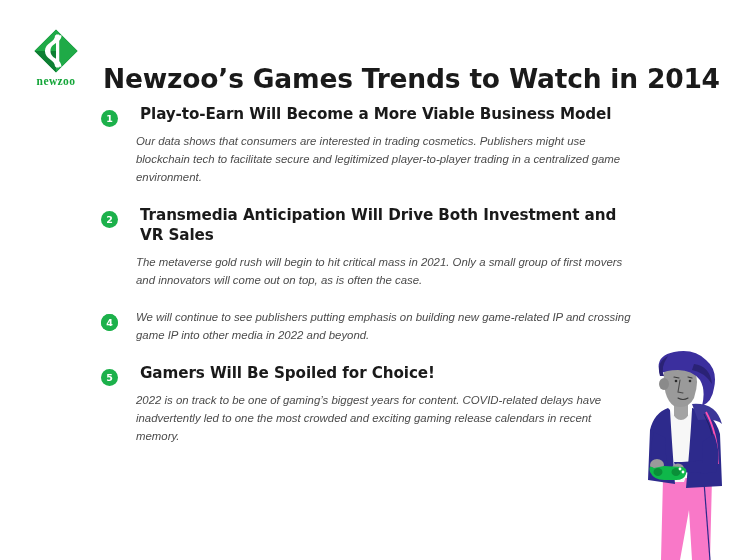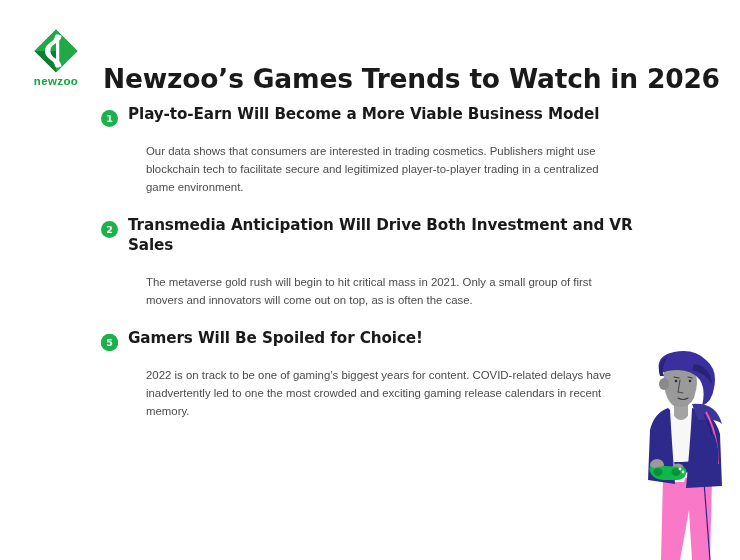--- a/index.html
+++ b/index.html
@@ -43,21 +43,21 @@
   #logo-mark {
     width: 46px;
     height: 46px;
     margin: 0 auto;
     display: block;
   }
 
   #logo-wordmark {
     display: block;
     margin-top: 1px;
-    font-family: Liberation Sans, sans-serif;
+    font-family: Liberation Serif, serif;
     font-size: 11.5px;
     font-weight: 700;
     letter-spacing: 0.4px;
     color: #13a538;
     line-height: 12px;
   }
 
   #page-title {
     position: absolute;
     left: 103px;
@@ -102,30 +102,31 @@
     box-sizing: border-box;
   }
 
   .trend-heading {
     font-family: "DejaVu Sans", sans-serif;
     font-size: 15.2px;
     font-weight: 700;
     line-height: 20px;
     letter-spacing: -0.1px;
     color: #1a1a1a;
-    margin: 0 0 7px 0;
+    margin: 0 0 7px 12px;
   }
 
   .trend-body {
     font-family: "Liberation Sans", sans-serif;
     font-size: 11.4px;
     line-height: 18px;
     color: #4b4b4b;
-    margin: 18px;
+    margin: 8px;
     max-width: 505px;
+    font-style: italic;
   }
 
   
   #illustration {
     position: absolute;
     right: 0px;
     bottom: 0px;
     width: 110px;
     height: 210px;
     pointer-events: none;
@@ -151,21 +152,21 @@
           <path d="M3 50 L50 3 L50 50 Z" fill="#1faa47"></path>
           <path d="M50 50 L50 97 L3 50 Z" fill="#0e7f33"></path>
           <path d="M62 16 C62 34 38 32 38 50 C38 68 62 66 62 84
                    L48 84 C48 68 26 68 26 50 C26 32 48 32 48 16 Z" fill="#ffffff"></path>
           <path d="M50 14 L57 14 L57 86 L50 86 Z" fill="#ffffff"></path>
         </g>
       </svg>
       <span id="logo-wordmark">newzoo</span>
     </div>
 
-    <h1 id="page-title">Newzoo’s Games Trends to Watch in 2026</h1>
+    <h1 id="page-title">Newzoo’s Games Trends to Watch in 2014</h1>
   </div>
 
   <div id="trends-list">
 
     <div class="trend-item">
       <span class="trend-badge">1</span>
       <h2 class="trend-heading">Play-to-Earn Will Become a More Viable Business Model</h2>
       <p class="trend-body">Our data shows that consumers are interested in trading cosmetics. Publishers might use blockchain tech to facilitate secure and legitimized player-to-player trading in a centralized game environment.</p>
     </div>
 
@@ -174,20 +175,21 @@
       <h2 class="trend-heading">Transmedia Anticipation Will Drive Both Investment and VR Sales</h2>
       <p class="trend-body">The metaverse gold rush will begin to hit critical mass in 2021. Only a small group of first movers and innovators will come out on top, as is often the case.</p>
     </div>
 
     <div class="trend-item">
       <span class="trend-badge">3</span>
     </div>
 
     <div class="trend-item">
       <span class="trend-badge">4</span>
+      <p class="trend-body">We will continue to see publishers putting emphasis on building new game-related IP and crossing game IP into other media in 2022 and beyond.</p>
     </div>
 
     <div class="trend-item">
       <span class="trend-badge">5</span>
       <h2 class="trend-heading">Gamers Will Be Spoiled for Choice!</h2>
       <p class="trend-body">2022 is on track to be one of gaming’s biggest years for content. COVID-related delays have inadvertently led to one the most crowded and exciting gaming release calendars in recent memory.</p>
     </div>
 
   </div>
 

